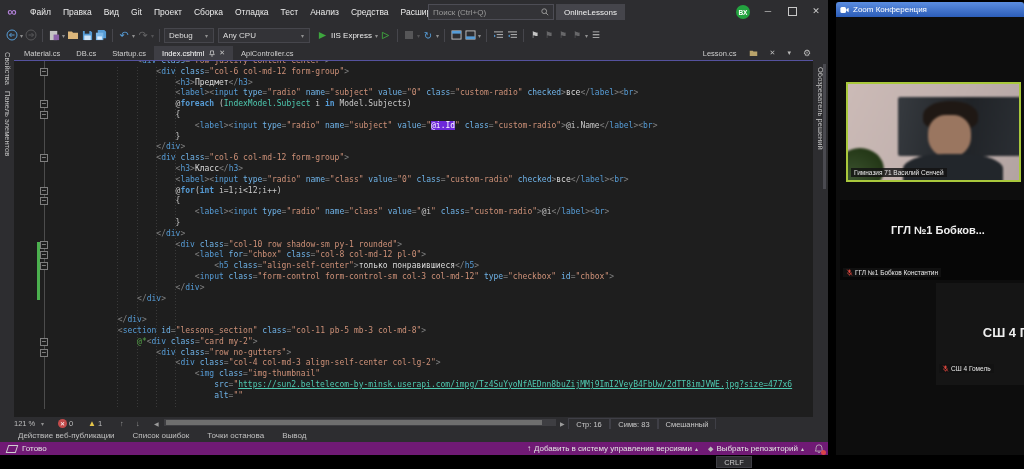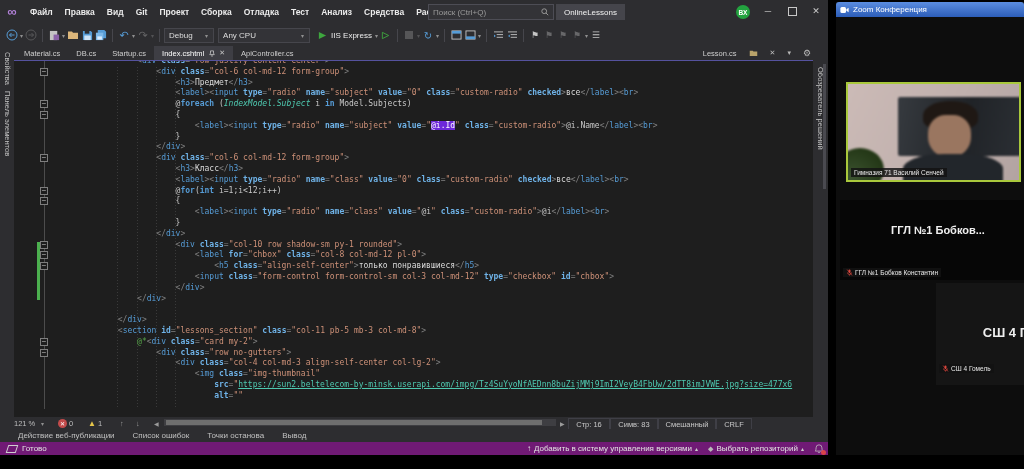--- a/index.html
+++ b/index.html
@@ -2,21 +2,21 @@
 <html><head>
 <meta charset="utf-8">
 <style>
   html,body{margin:0;padding:0;background:#000;}
   .screen{position:relative;width:1024px;height:469px;overflow:hidden;background:#000;
           font-family:"Liberation Sans",sans-serif;-webkit-font-smoothing:antialiased;}
   
   .vs{position:absolute;left:0;top:0;width:828px;height:455px;background:#2d2d30;color:#dcdcdc;}
   .titlebar{position:absolute;left:0;top:0;width:828px;height:24px;background:#2d2d30;display:flex;align-items:center;}
   .logo{width:24px;text-align:center;color:#b180d7;font-weight:bold;font-size:13px;line-height:24px;}
-  #menubar{display:flex;align-items:flex-end;height:100%;font-weight:bold;}
+  #menubar{display:flex;align-items:flex-end;height:100%;}
   .menu{padding:0 6px;font-size:8.5px;color:#ececec;line-height:24px;white-space:nowrap;}
   .searchbox{position:absolute;left:428px;top:4px;width:116px;height:14px;background:#333337;border:1px solid #4d4d55;
              display:flex;align-items:center;justify-content:space-between;padding:0 4px;font-size:8px;color:#9a9a9a;}
   .solution{position:absolute;left:556px;top:4px;height:16px;background:#45454b;color:#f2f2f2;font-size:8px;
             display:flex;align-items:center;padding:0 8px;}
   .avatar{position:absolute;left:736px;top:5px;width:14px;height:14px;border-radius:50%;background:#23a33f;
           color:#fff;font-size:6.5px;font-weight:bold;display:flex;align-items:center;justify-content:center;}
   .wbtn{position:absolute;top:1px;width:24px;height:20px;color:#c8c8c8;font-size:9px;display:flex;align-items:center;justify-content:center;}
   .restore-glyph{width:7px;height:7px;border:1px solid #c8c8c8;}
   
@@ -40,23 +40,23 @@
   .doc-switch-icon{position:absolute;left:2px;top:47px;color:#9a9a9a;font-size:8px;}
   
   .lstrip{position:absolute;left:0;top:46px;width:14px;height:396px;background:#2d2d30;}
   .rstrip{position:absolute;left:813px;top:61px;width:15px;height:356px;background:#2d2d30;}
   .vtab{writing-mode:vertical-rl;font-size:7.5px;color:#c2c2c2;margin:6px auto 0 auto;display:block;white-space:nowrap;}
   .rrail{position:absolute;right:2px;top:3px;width:3px;height:125px;background:#4a4a50;}
   
   .editor{position:absolute;left:14px;top:61px;width:799px;height:356px;background:#1e1e1e;overflow:hidden;}
   #code{position:absolute;left:0;top:-5px;padding-left:46px;font-family:"DejaVu Sans Mono",monospace;font-size:8px;line-height:10.8px;}
   .cl{white-space:pre;height:10.8px;}
-  .tk-p{color:#808080;} .tk-t{color:#569cd6;} .tk-a{color:#6fb3e8;font-weight:bold;}
+  .tk-p{color:#808080;} .tk-t{color:#569cd6;} .tk-a{color:#6fb3e8;font-weight:normal;}
   .tk-v{color:#ce9178;} .tk-x{color:#dadada;} .tk-k{color:#569cd6;font-weight:bold;}
-  .tk-y{color:#4ec9b0;font-style:italic;} .tk-n{color:#c8c8c8;} .tk-s{background:#6d28d9;color:#fff;}
+  .tk-y{color:#4ec9b0;} .tk-n{color:#c8c8c8;} .tk-s{background:#6d28d9;color:#fff;}
   .tk-l{color:#4ec9b0;text-decoration:underline;} .tk-c{color:#57a64a;}
   .foldline{position:absolute;left:30px;top:0;height:348px;width:1px;background:#4c4c4c;}
   .fold{position:absolute;left:26px;width:8px;height:8px;box-sizing:border-box;border:1px solid #7e7e7e;background:#1e1e1e;
         color:#bdbdbd;font-size:8px;line-height:5px;text-align:center;}
   .chgbar{position:absolute;left:23px;top:181px;width:3px;height:58px;background:#4cb04f;}
   .ig{position:absolute;top:6px;height:340px;width:1px;background-image:linear-gradient(#3a3a3a 1px,transparent 1px);background-size:1px 3px;}
   
   .ebar{position:absolute;left:0;top:417px;width:828px;height:12px;background:#2d2d30;font-size:7.5px;color:#bdbdbd;}
   .ebar>*{position:absolute;top:0;height:12px;display:flex;align-items:center;}
   .errdot{width:9px;height:9px;border-radius:50%;background:#c24b4b;color:#fff;font-size:6px;display:flex;align-items:center;justify-content:center;}
@@ -355,21 +355,21 @@
       <span style="left:120px;color:#9a9a9a;">↑</span>
       <span style="left:136px;color:#9a9a9a;">↓</span>
       <span style="left:154px;color:#9a9a9a;font-size:6px;">◀</span>
       <span style="left:164px;width:392px;" class="hsb-track">
           <span class="hsb-thumb"></span>
         </span>
       <span style="left:560px;color:#9a9a9a;font-size:6px;">▶</span>
       <span style="left:568px;width:40px;" class="ecell">Стр: 16</span>
       <span style="left:610px;width:46px;" class="ecell">Симв: 83</span>
       <span style="left:658px;width:56px;" class="ecell">Смешанный</span>
-      <span style="left:716px;width:34px;" class="ecell">CRLF</span>
+      <span style="left:716px;width:34px;margin-top:38px;" class="ecell">CRLF</span>
     </div>
 
     <div class="ptabs" id="ptabs">
         <span>Действие веб-публикации</span>
         <span>Список ошибок</span>
         <span>Точки останова</span>
         <span>Вывод</span>
       </div>
 
     <div class="statusbar">

